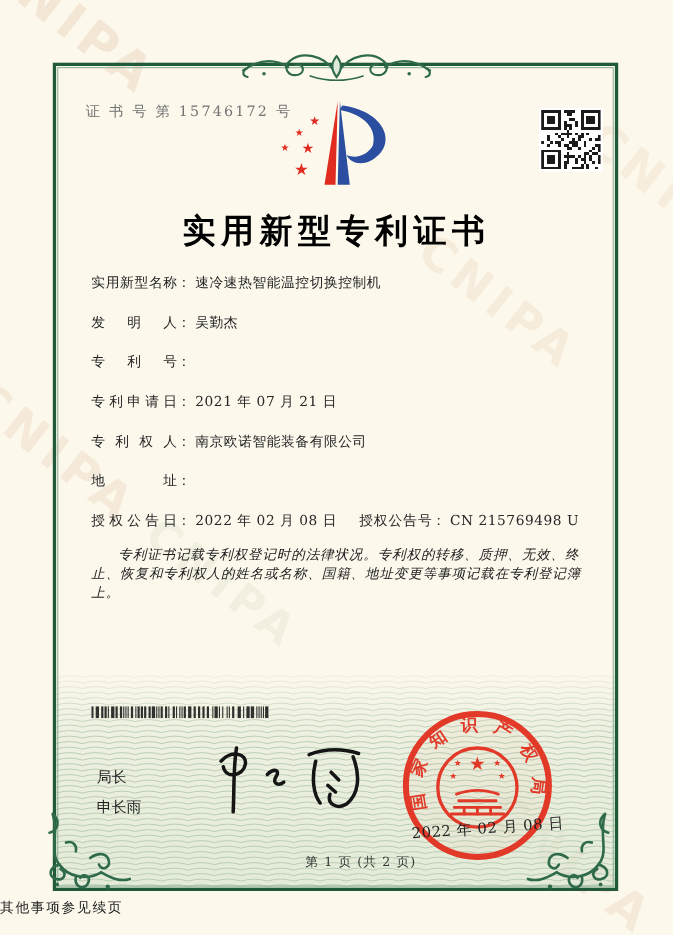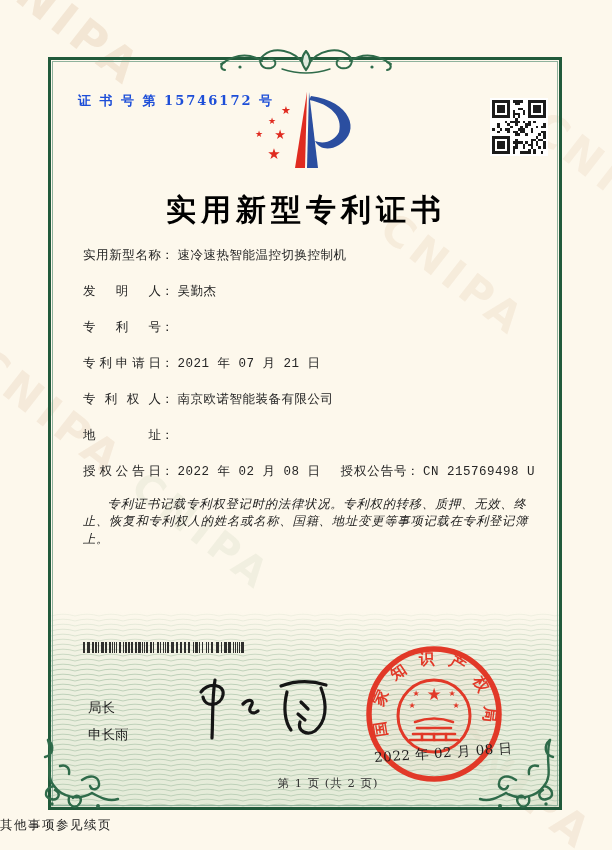--- a/index.html
+++ b/index.html
@@ -25,29 +25,29 @@
   .frame{position:absolute;left:48px;top:57px;width:508px;height:747px;
          border:3px solid #215a3b;z-index:2;pointer-events:none;}
   .frame::after{content:"";position:absolute;inset:1px;border:1px solid #8fb29c;}
 
   .ornament-top{position:absolute;left:216px;top:40px;z-index:3;}
   .flourish{position:absolute;z-index:3;}
   .flourish.bl{left:38px;top:736px;}
   .flourish.br{left:478px;top:736px;transform:scaleX(-1);}
 
   
-  .certno{position:absolute;left:78px;top:92px;font-size:13px;letter-spacing:2px;color:#1d4ed8;z-index:3;font-weight:bold;}
+  .certno{position:absolute;left:78px;top:92px;font-size:13px;letter-spacing:2px;color:#737373;z-index:3;}
   .logo{position:absolute;left:244px;top:88px;z-index:3;}
   .qr{position:absolute;left:490px;top:98px;z-index:3;background:#fff;padding:2px;}
   .title{position:absolute;left:0;right:0;top:170px;text-align:center;font-size:30px;
          font-weight:700;letter-spacing:5px;color:#000000;z-index:3;}
 
   
   .fields{position:absolute;left:83px;top:248px;width:460px;font-size:12.5px;z-index:3;color:#262626;}
-  .frow{display:flex;line-height:17px;margin-bottom:19px;align-items:flex-start;font-family:Liberation Mono, monospace;}
+  .frow{display:flex;line-height:17px;margin-bottom:19px;align-items:flex-start;}
   .flabel{display:inline-block;width:78px;text-align:justify;text-align-last:justify;flex:none;}
   .fcolon{flex:none;margin-right:4px;}
   .fvalue{letter-spacing:.5px;}
   .addr .fvalue{width:352px;}
   .grant .l2{margin-left:20px;width:66px;}
 
   
   .bodytext{position:absolute;left:83px;top:496px;width:460px;z-index:3;
             font-size:12.3px;line-height:17.4px;letter-spacing:.8px;color:#1c1c1c;font-style:italic;}
   .bodytext p{margin:0;text-indent:2em;}

